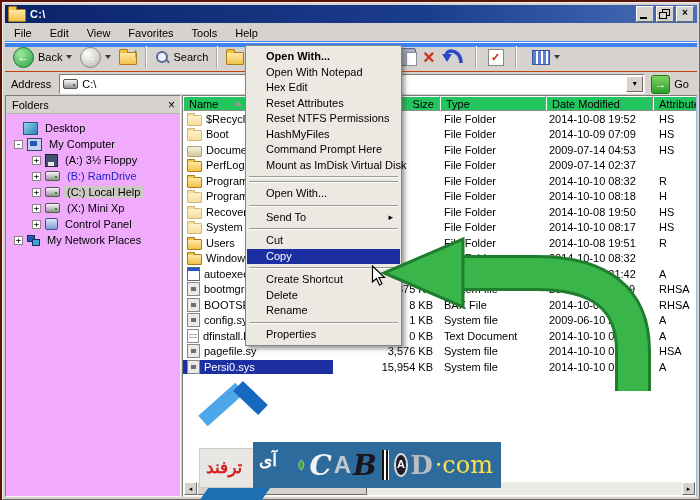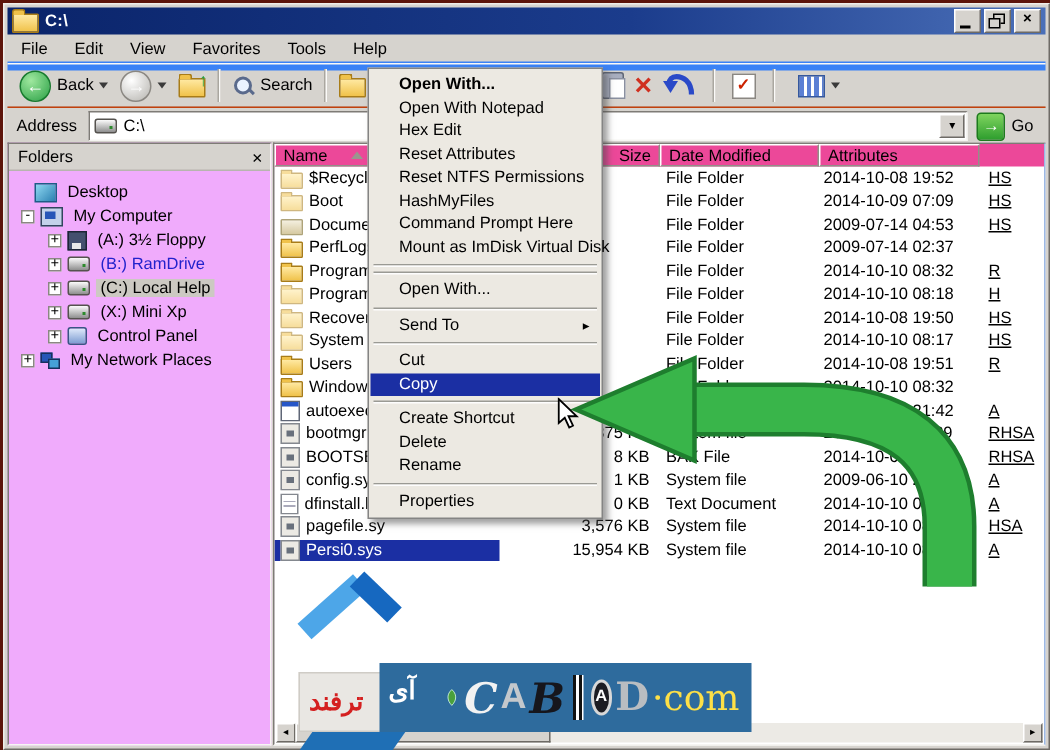--- a/index.html
+++ b/index.html
@@ -105,33 +105,33 @@
   .ic-batch::before{content:"";position:absolute;left:0;top:0;right:0;height:3px;background:#2656c8;}
   .ic-sys{position:relative;width:11px;height:12px;background:#eceae4;border:1px solid #84888f;}
   .ic-sys::after{content:"";position:absolute;left:3px;top:4px;width:5px;height:4px;background:#68707c;}
   .ic-text{position:relative;width:10px;height:12px;background:#fff;border:1px solid #84888f;}
   .ic-text::after{content:"";position:absolute;left:1px;right:1px;top:2px;bottom:2px;
       background:repeating-linear-gradient(#fff 0 2px,#aab 2px 3px);}
 
   
   .list-pane{position:absolute;left:177px;right:0;top:0;bottom:0;background:#fff;
              border:1px solid;border-color:#7e7b76 #9cb8e4 #f6f5f2 #7e7b76;box-sizing:border-box;overflow:hidden;}
-  .lhead{display:grid;grid-template-columns:150px 107px 106px 107px 46px;height:15px;background:#ec4899;}
+  .lhead{display:grid;grid-template-columns:150px 107px 106px 107px 46px;height:15px;background:#22c55e;}
   .lh{border:1px solid;border-color:#fff #928f88 #928f88 #fff;padding:0 5px;display:flex;align-items:center;
       box-sizing:border-box;white-space:nowrap;overflow:hidden;}
   .lh.r{justify-content:flex-end;}
   .sortup{width:0;height:0;margin-left:16px;border-left:4px solid transparent;border-right:4px solid transparent;
           border-bottom:5px solid #9a968e;}
   .frow{display:grid;grid-template-columns:150px 107px 106px 107px 46px;height:15.5px;align-items:center;}
   .cell{white-space:nowrap;overflow:hidden;}
   .cell.name{display:flex;align-items:center;gap:4px;padding-left:4px;overflow:hidden;}
   .cell.size{text-align:right;padding-right:7px;}
   .cell.type{padding-left:4px;}
   .cell.date{padding-left:3px;}
-  .cell.attr{padding-left:6px;text-decoration:underline;}
+  .cell.attr{padding-left:6px;}
   .sel{background:#1b2fa3;color:#fff;}
   .hscroll{position:absolute;left:1px;right:1px;bottom:1px;height:13px;background:#eceae5;display:flex;align-items:center;}
   .harrow{width:13px;height:13px;background:#d6d3ce;border:1px solid;border-color:#fff #6e6b66 #6e6b66 #fff;
           font-size:7px;line-height:11px;text-align:center;box-sizing:border-box;}
   .harrow.right{margin-left:auto;}
   .hthumb{width:170px;height:13px;background:#d6d3ce;border:1px solid;border-color:#fff #6e6b66 #6e6b66 #fff;box-sizing:border-box;}
 
   
   .cmenu{position:absolute;left:242px;top:42px;width:153px;background:#ece9e2;z-index:20;
          border:1px solid #848484;box-shadow:3px 3px 4px rgba(70,70,70,.5);padding:3px 1px;}
@@ -301,20 +301,21 @@
         </div>
     </div>
 
     <div class="list-pane">
       <div class="lhead">
         <span class="lh">
           <span>Name</span>
           <span class="sortup"></span>
         </span>
         <span class="lh r">Size</span>
+        <span class="lh">Type</span>
         <span class="lh">Date Modified</span>
         <span class="lh">Attributes</span>
       </div>
       <div class="rows">
 
           <div class="frow">
             <span class="cell name">
               <i class="ic-folderd"></i>
               <span>$Recycle.</span>
             </span>

